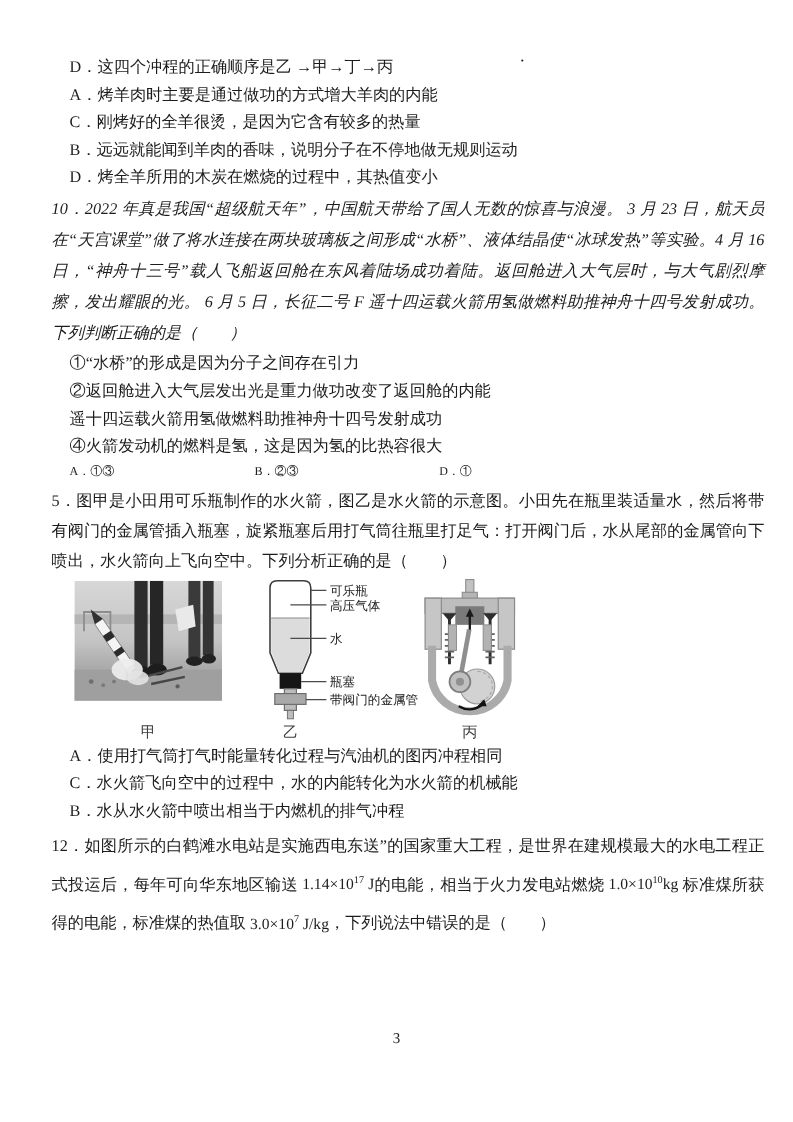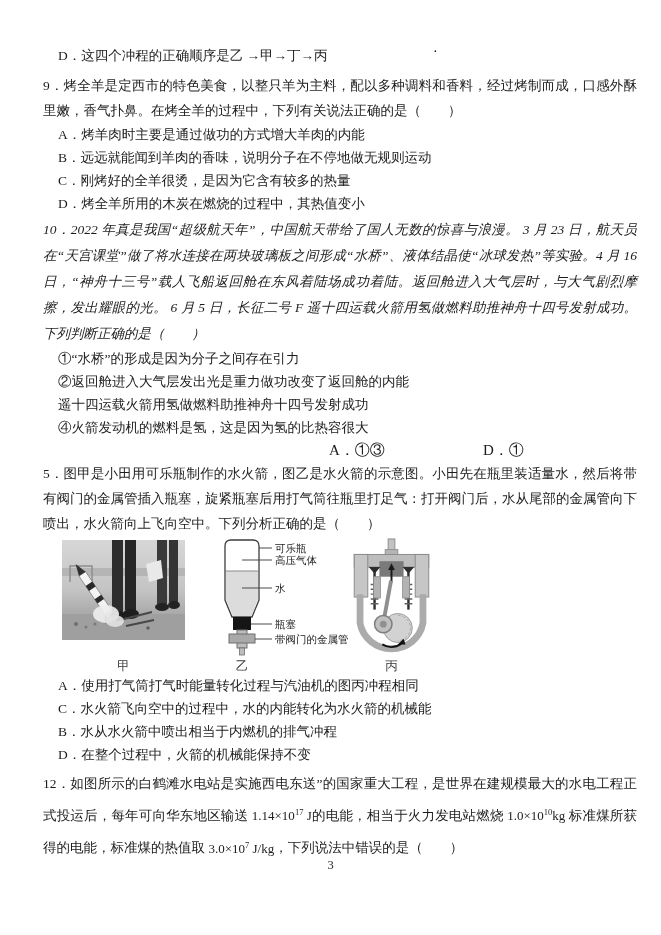--- a/index.html
+++ b/index.html
@@ -7,21 +7,21 @@
     position:relative; width:661px; height:935px; background:#ffffff;
     font-family:"Liberation Serif","DejaVu Serif",serif; color:#1c1c1c;
     overflow:hidden;
   }
   .content { padding:44px 24px 0 43px; }
   p { margin:0; }
   .stem { font-size:13.5px; line-height:26px; text-align:justify; }
   .stem.lh25 { line-height:25px; }
   .stem.lh28 { line-height:28px; }
   .opt  { font-size:13.5px; line-height:23px; padding-left:15px; }
-  .optrow { display:flex; font-size:15px; line-height:22px; padding-left:15px;justify-content:flex-end; }
+  .optrow { display:flex; font-size:10px; line-height:22px; padding-left:15px; }
   .optrow .o { width:154px; }
   .mt6 { margin-top:6px; } .mt2 { margin-top:2px;font-style:italic; } .mt4 { margin-top:4px; }
   .figrow { position:relative; height:120px; margin-top:2px; }
   .fig { position:absolute; }
   .caprow { position:relative; height:16px; }
   .cap { position:absolute; text-align:center; font-size:12.5px; color:#3a3a3a; }
   .pagenum { position:absolute; top:858px; left:0; width:100%; text-align:center; font-size:12.5px; color:#222; }
   .stray { position:absolute; left:433px; top:44px; font-size:14px; color:#111; }
   .val { font-weight:normal; font-size:13px; }
   .val sup { font-size:8.5px; }
@@ -30,35 +30,35 @@
 <body>
 
 <div class="page">
   <span class="stray">·</span>
 
   <div class="content">
 
     <p class="opt">D．这四个冲程的正确顺序是乙 →甲→丁→丙</p>
 
     <div>
-      <p class="stem lh25 mt6">9．烤全羊是定西市的特色美食，以整只羊为主料，配以多种调料和香料，经过烤制而成，口感外酥里嫩，香气扑鼻。在烤全羊的过程中，下列有关说法正确的是（　　）</p>
       <p class="opt">A．烤羊肉时主要是通过做功的方式增大羊肉的内能</p>
+      <p class="opt">C．刚烤好的全羊很烫，是因为它含有较多的热量</p>
       <p class="opt">B．远远就能闻到羊肉的香味，说明分子在不停地做无规则运动</p>
-      <p class="opt">C．刚烤好的全羊很烫，是因为它含有较多的热量</p>
       <p class="opt">D．烤全羊所用的木炭在燃烧的过程中，其热值变小</p>
     </div>
 
     <div>
       <p class="stem mt2">10．2022 年真是我国“超级航天年”，中国航天带给了国人无数的惊喜与浪漫。 3 月 23 日，航天员在“天宫课堂”做了将水连接在两块玻璃板之间形成“水桥”、液体结晶使“冰球发热”等实验。4 月 16 日，“神舟十三号”载人飞船返回舱在东风着陆场成功着陆。返回舱进入大气层时，与大气剧烈摩擦，发出耀眼的光。 6 月 5 日，长征二号 F 遥十四运载火箭用氢做燃料助推神舟十四号发射成功。下列判断正确的是（　　）</p>
       <p class="opt">①“水桥”的形成是因为分子之间存在引力</p>
       <p class="opt">②返回舱进入大气层发出光是重力做功改变了返回舱的内能</p>
       <p class="opt">遥十四运载火箭用氢做燃料助推神舟十四号发射成功</p>
       <p class="opt">④火箭发动机的燃料是氢，这是因为氢的比热容很大</p>
       <div class="optrow">
         <span class="o">A．①③</span>
+        <span class="o">B．②③</span>
         <span class="o">D．①</span>
       </div>
     </div>
 
     <div>
       <p class="stem lh25">5．图甲是小田用可乐瓶制作的水火箭，图乙是水火箭的示意图。小田先在瓶里装适量水，然后将带有阀门的金属管插入瓶塞，旋紧瓶塞后用打气筒往瓶里打足气：打开阀门后，水从尾部的金属管向下喷出，水火箭向上飞向空中。下列分析正确的是（　　）</p>
 
       <div class="figrow">
 
         <svg class="fig" style="left:19px;top:2px" width="123" height="100" viewBox="0 0 123 100">
@@ -155,21 +155,20 @@
 
       <div class="caprow">
         <span class="cap" style="left:19px;width:123px">甲</span>
         <span class="cap" style="left:171px;width:56px">乙</span>
         <span class="cap" style="left:306px;width:85px">丙</span>
       </div>
 
       <p class="opt">A．使用打气筒打气时能量转化过程与汽油机的图丙冲程相同</p>
       <p class="opt">C．水火箭飞向空中的过程中，水的内能转化为水火箭的机械能</p>
       <p class="opt">B．水从水火箭中喷出相当于内燃机的排气冲程</p>
-      <p class="opt">D．在整个过程中，火箭的机械能保持不变</p>
     </div>
 
     <div>
       <p class="stem lh28 mt4"><span>12．如图所示的白鹤滩水电站是实施西电东送”的国家重大工程，是世界在建规模最大的水电工程正式投运后，每年可向华东地区输送 </span><span class="val"><span>1.14×10</span><sup>17</sup><span> J</span></span><span>的电能，相当于火力发电站燃烧 </span><span class="val"><span>1.0×10</span><sup>10</sup><span>kg</span></span><span> 标准煤所获得的电能，标准煤的热值取 </span><span class="val"><span>3.0×10</span><sup>7</sup><span> J/kg</span></span><span>，下列说法中错误的是（　　）</span></p>
     </div>
 
   </div>
 
   <div class="pagenum">3</div>
 </div>

